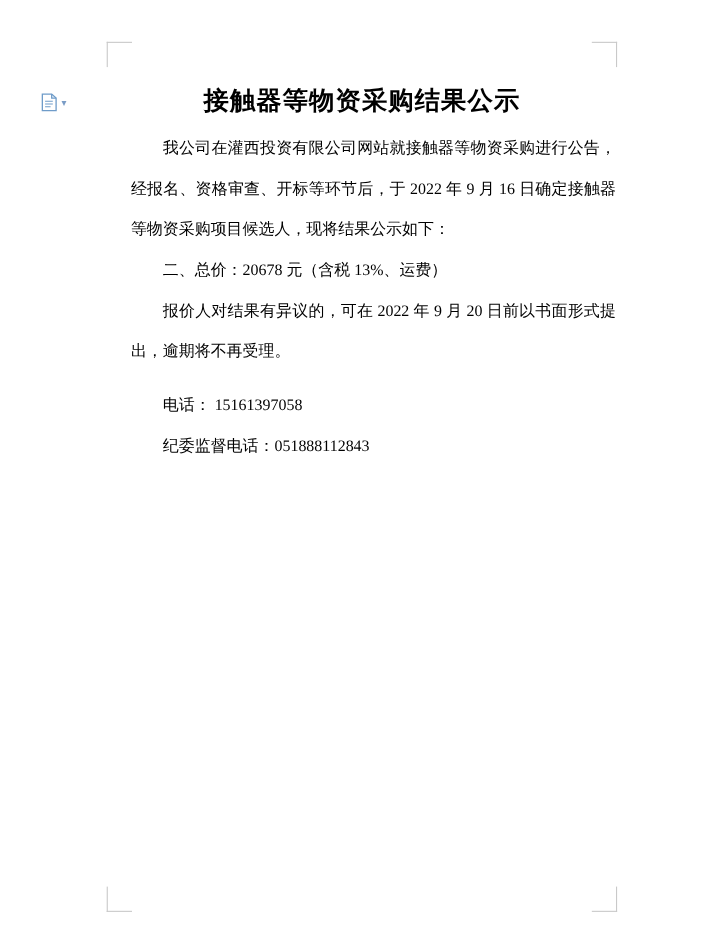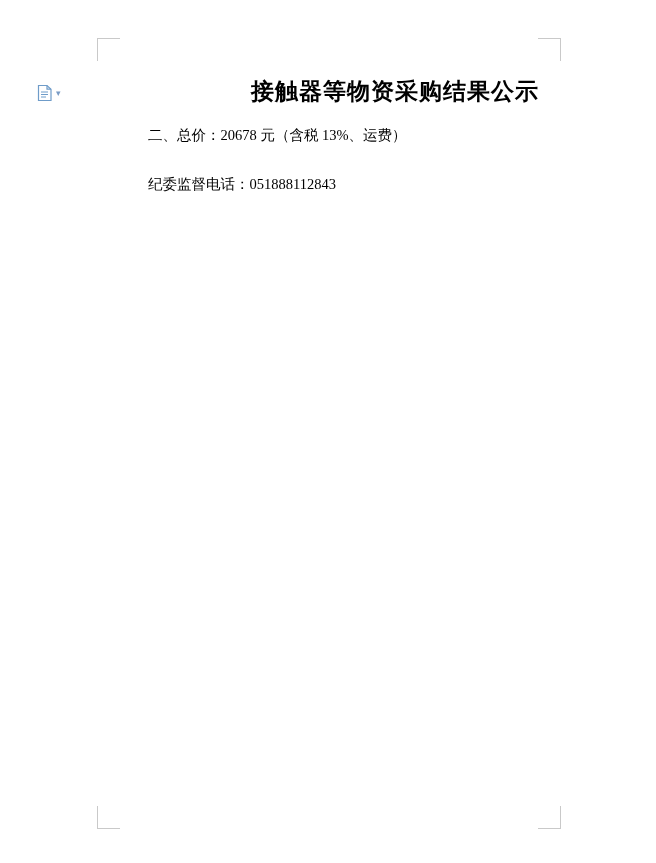--- a/index.html
+++ b/index.html
@@ -86,21 +86,21 @@
     color: #7a9cc6;
     line-height: 1;
   }
 
   
   .doc-title {
     position: absolute;
     left: 119px;
     top: 76px;
     width: 420px;
-    text-align: right;
+    text-align: center;
     font-family: "Liberation Serif", serif;
     font-size: 23px;
     font-weight: 700;
     letter-spacing: 1px;
     color: #000000;
     white-space: nowrap;
   }
 
   .body-block {
     position: absolute;
@@ -142,18 +142,21 @@
         <line x1="4" y1="10.5" x2="11" y2="10.5" stroke="#6f9cc9" stroke-width="1"></line>
         <line x1="4" y1="13" x2="9" y2="13" stroke="#6f9cc9" stroke-width="1"></line>
       </svg>
     </span>
     <span class="caret">▾</span>
   </div>
 
   <div class="doc-title">接触器等物资采购结果公示</div>
 
   <div class="body-block">
+    <p class="para indent">我公司在灌西投资有限公司网站就接触器等物资采购进行公告，经报名、资格审查、开标等环节后，于 2022 年 9 月 16 日确定接触器等物资采购项目候选人，现将结果公示如下：</p>
     <p class="para indent">二、总价：20678 元（含税 13%、运费）</p>
+    <p class="para indent">报价人对结果有异议的，可在 2022 年 9 月 20 日前以书面形式提出，逾期将不再受理。</p>
     <div class="gap-small"></div>
+    <p class="para indent">电话：  15161397058</p>
     <p class="para indent">纪委监督电话：051888112843</p>
   </div>
 
 </div>
 
 </body></html>

